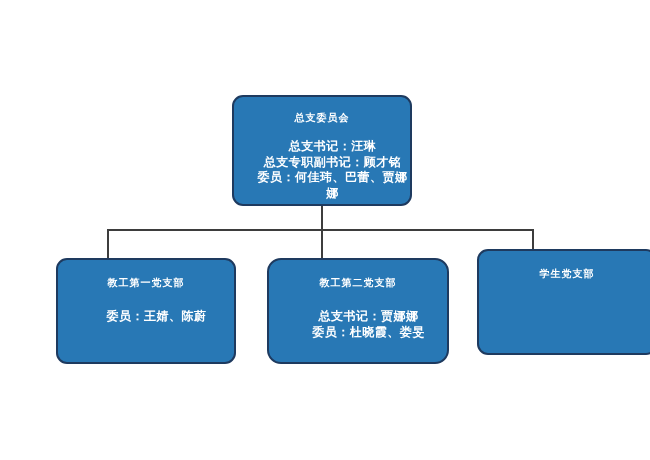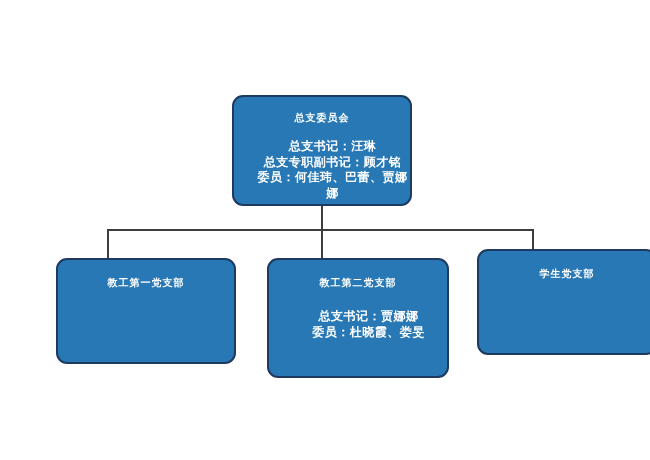--- a/index.html
+++ b/index.html
@@ -61,23 +61,24 @@
 
   <div class="box root-box" style="left:232px; top:95px; width:180px; height:111px;">
     <div class="box-title">总支委员会</div>
     <div class="box-line">总支书记：汪琳</div>
     <div class="box-line">总支专职副书记：顾才铭</div>
     <div class="box-line">委员：何佳玮、巴蕾、贾娜娜</div>
   </div>
 
   <div class="box branch-box" style="left:22px; top:258px; width:180px; height:106px;">
     <div class="box-title">教工第一党支部</div>
+    <div class="box-line">委员：王婧、陈蔚</div>
   </div>
 
-  <div class="box branch-box" style="left:233px; top:258px; width:182px; height:120px;">
+  <div class="box branch-box" style="left:233px; top:258px; width:182px; height:106px;border-radius:14px;">
     <div class="box-title">教工第二党支部</div>
     <div class="box-line">总支书记：贾娜娜</div>
     <div class="box-line">委员：杜晓霞、娄旻</div>
   </div>
 
   <div class="box branch-box" style="left:443px; top:249px; width:180px; height:106px;">
     <div class="box-title">学生党支部</div>
   </div>
 
 </div>

